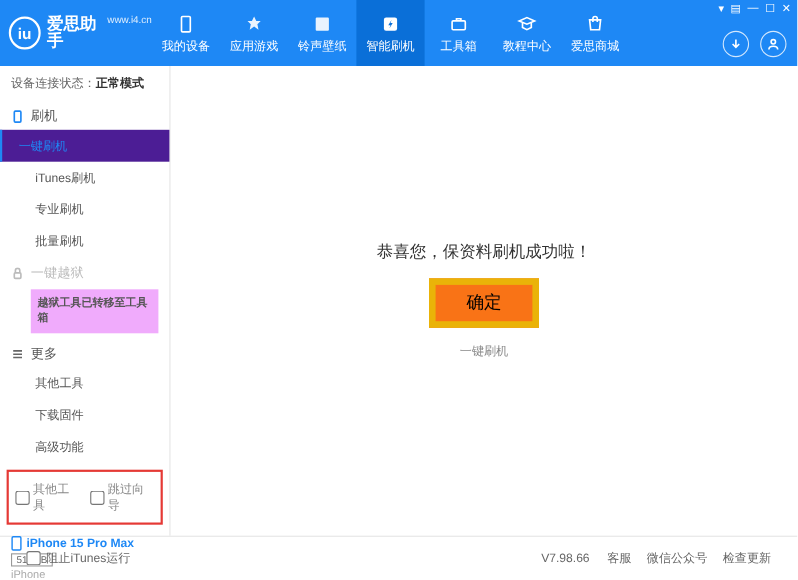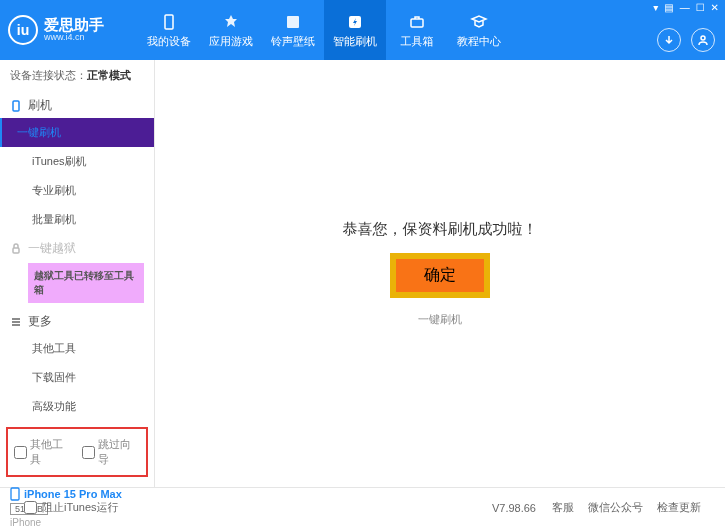--- a/index.html
+++ b/index.html
@@ -1,20 +1,20 @@
 <!DOCTYPE html>
 <html><head>
 <meta charset="utf-8">
 <style>
 * { margin:0; padding:0; box-sizing:border-box; font-family:"Microsoft YaHei","PingFang SC",sans-serif; }
 body { width:725px; height:527px; background:#fff; font-size:12px; color:#333; overflow:hidden; }
 .header { height:60px; background:#1e88f5; display:flex; align-items:center; padding:0 8px; color:#fff; position:relative; }
 .logo-box { display:flex; align-items:center; gap:6px; width:130px; }
 .logo-circle { width:30px; height:30px; border:2px solid #fff; border-radius:50%; display:flex; align-items:center; justify-content:center; font-weight:bold; font-size:14px; }
-.logo-txt { display:flex; flex-direction:column; line-height:1.1; }
+.logo-txt { display:flex; flex-direction:row; line-height:1.1; }
 .logo-txt .app { font-size:15px; font-weight:bold; }
 .logo-txt .url { font-size:9px; opacity:.85; }
 .nav { display:flex; height:100%; }
 .nav-item { width:62px; display:flex; flex-direction:column; align-items:center; justify-content:center; gap:2px; font-size:11px; cursor:pointer; }
 .nav-item.active { background:#0a6fd8; }
 .nav-ico { width:20px; height:20px; display:flex; align-items:center; justify-content:center; }
 .win-ctrl { position:absolute; right:6px; top:2px; display:flex; gap:6px; font-size:10px; }
 .win-ctrl span { cursor:pointer; }
 .hdr-right { position:absolute; right:10px; bottom:8px; display:flex; gap:10px; }
 .circ-btn { width:24px; height:24px; border:1.5px solid rgba(255,255,255,.8); border-radius:50%; display:flex; align-items:center; justify-content:center; cursor:pointer; }
@@ -110,20 +110,29 @@
       </div>
     <div class="nav-item">
         <span class="nav-ico">
           <svg width="18" height="18" viewBox="0 0 18 18" fill="none" stroke="#fff" stroke-width="1.5">
             <path d="M2 6l7-3 7 3-7 3z"></path>
             <path d="M5 8v4l4 2 4-2V8"></path>
           </svg>
         </span>
         <span>教程中心</span>
       </div>
+    <div class="nav-item">
+        <span class="nav-ico">
+          <svg width="18" height="18" viewBox="0 0 18 18" fill="none" stroke="#fff" stroke-width="1.5">
+            <path d="M4 5h10l-1 9H5z"></path>
+            <path d="M7 7V4a2 2 0 014 0v3"></path>
+          </svg>
+        </span>
+        <span>爱思商城</span>
+      </div>
   </div>
   <div class="win-ctrl">
     <span>▾</span>
     <span>▤</span>
     <span>—</span>
     <span>☐</span>
     <span>✕</span>
   </div>
   <div class="hdr-right">
     <div class="circ-btn">

